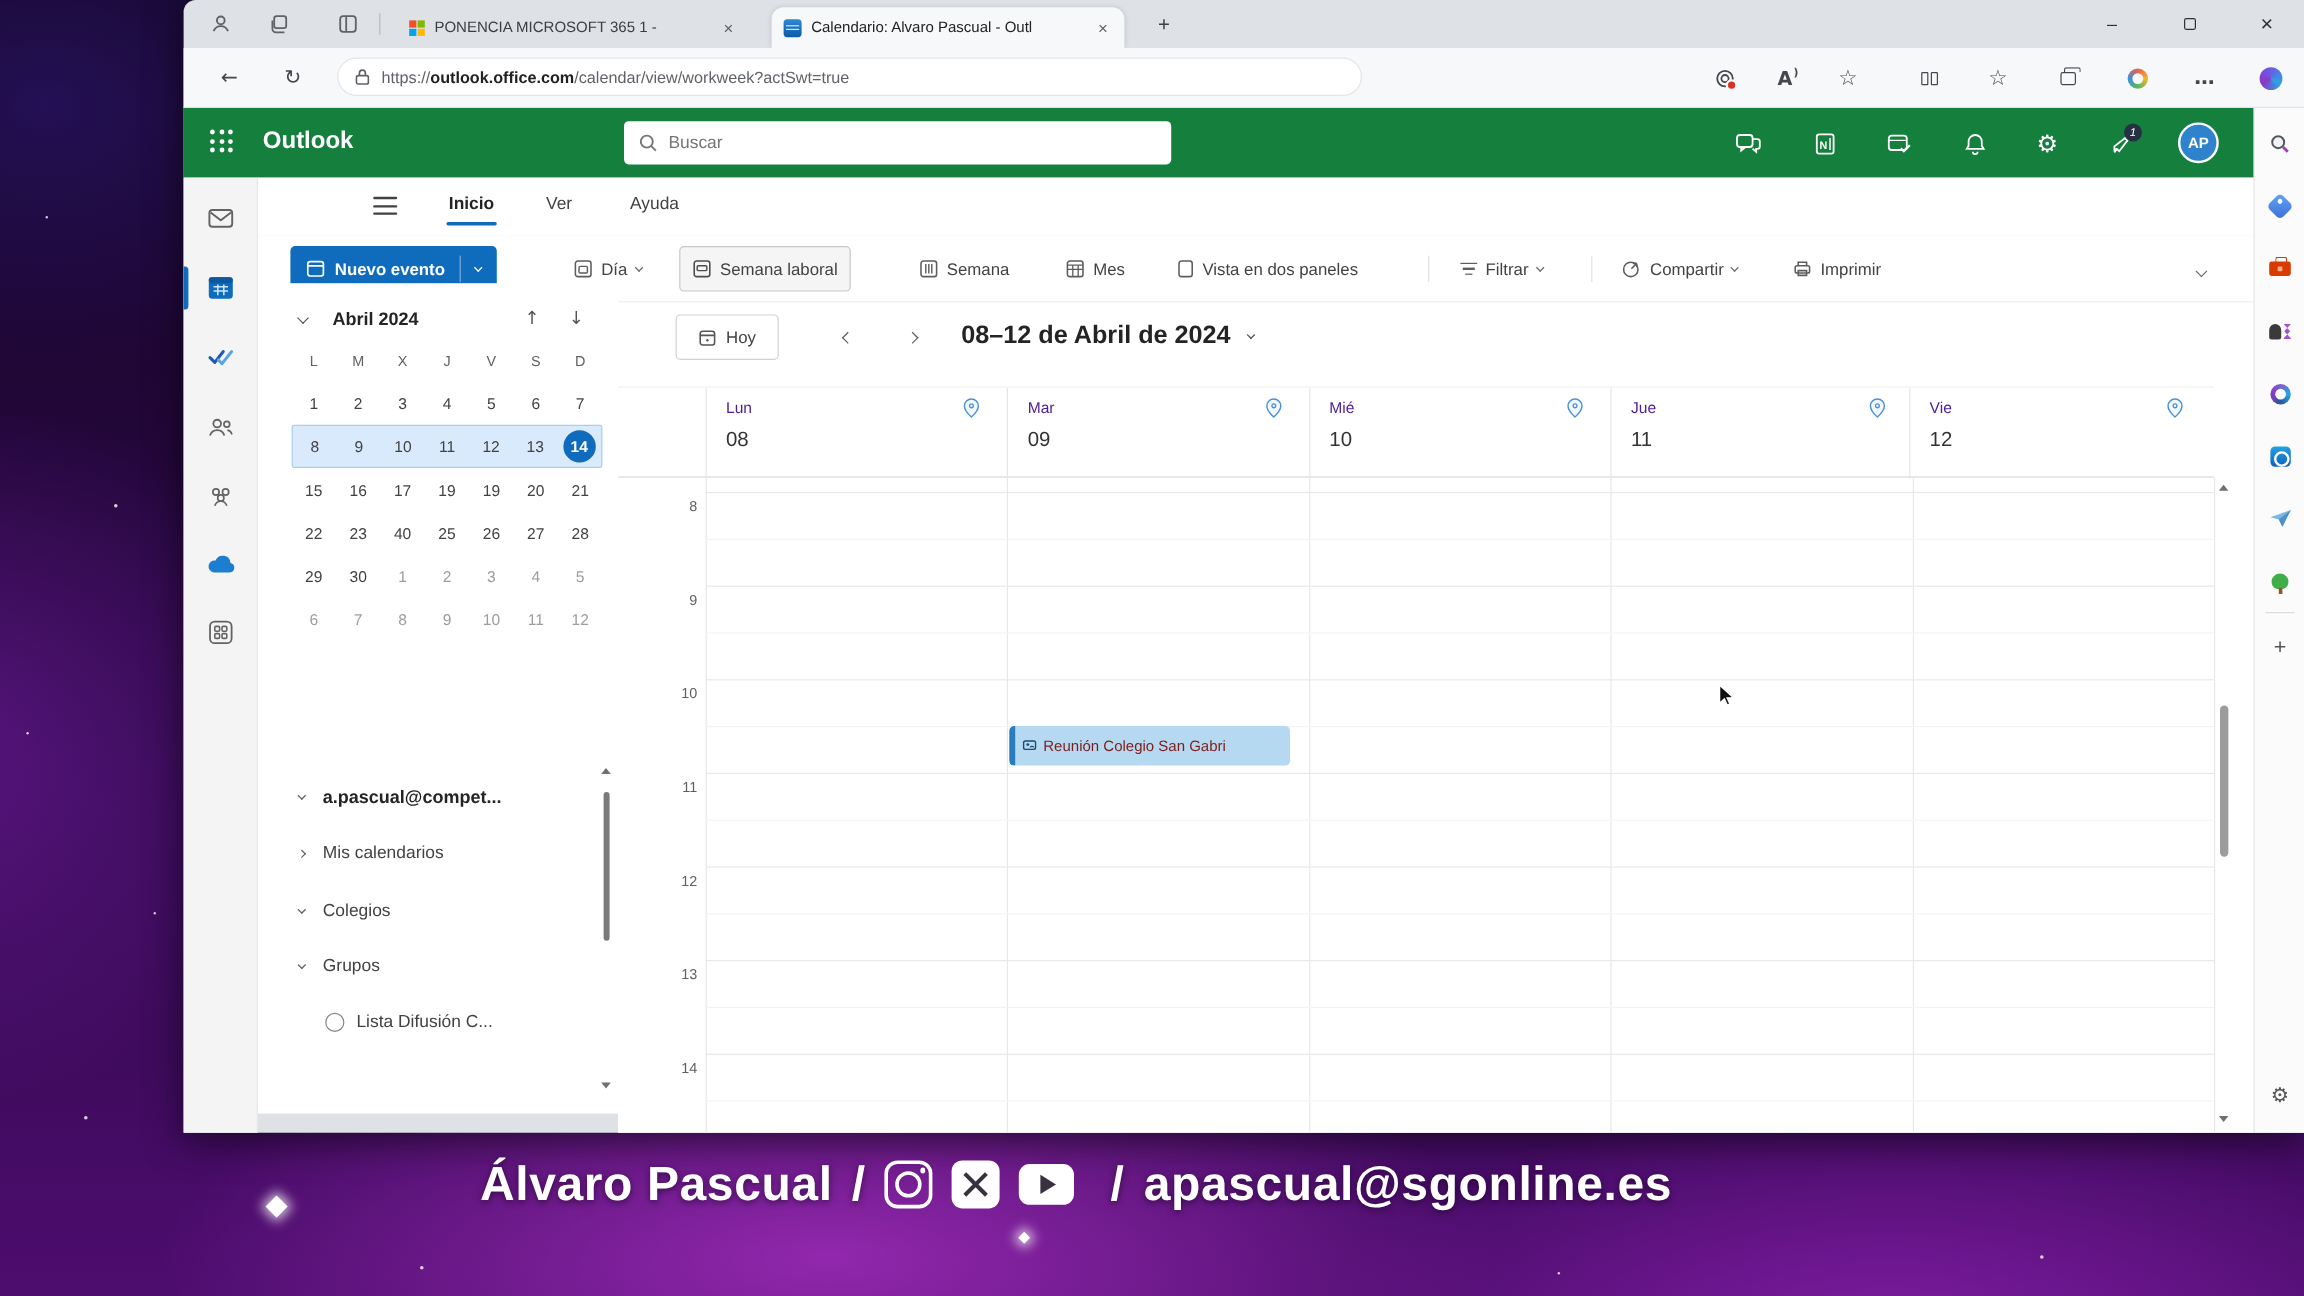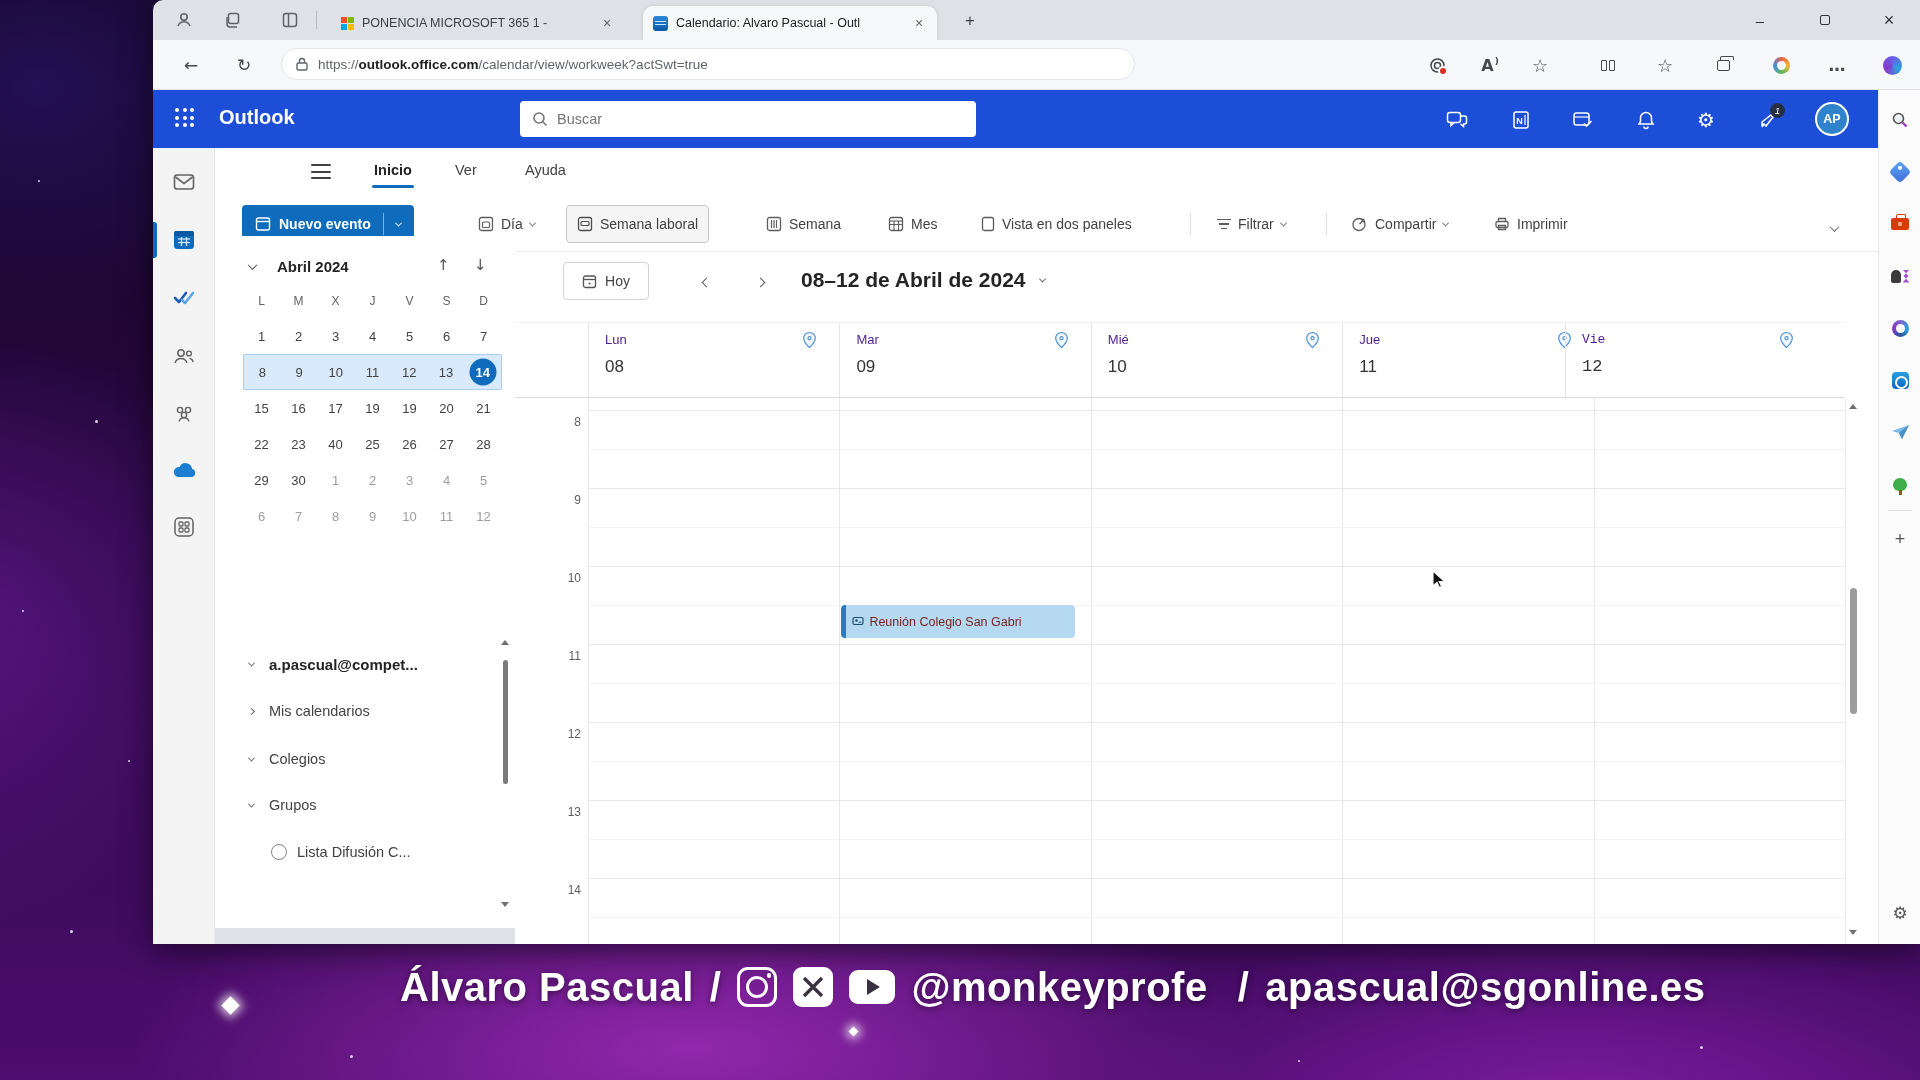--- a/index.html
+++ b/index.html
@@ -42,21 +42,21 @@
 .right-ico{position:absolute;top:12px;width:28px;height:26px;display:flex;align-items:center;justify-content:center;color:#44484d;font-size:16px;font-family:"DejaVu Sans",sans-serif}
 .badge-red{position:absolute;right:-2px;bottom:-2px;width:10px;height:10px;border-radius:50%;background:#d93025;border:2px solid #f7f8fa}
 .splitsq{display:flex;gap:2px}.splitsq i{width:6px;height:11px;border:1.5px solid #44484d;border-radius:1px}
 .collico{position:relative;width:13px;height:11px;border:1.5px solid #44484d;border-radius:2px}
 .collico::before{content:"";position:absolute;left:2px;top:-5px;width:12px;height:3px;border:1.5px solid #44484d;border-bottom:none;border-radius:2px 2px 0 0}
 .copilot{width:19px;height:19px;border-radius:50%;background:conic-gradient(#6b5ce7,#2aa4e0,#8b37c9,#6b5ce7)}
 .colorico{width:17px;height:17px;border-radius:50%;background:conic-gradient(#e8634a,#f2b230,#5bb85b,#3f8ee0,#e8634a);position:relative}
 .colorico::after{content:"";position:absolute;inset:4px;border-radius:50%;background:#f7f8fa}
 
 
-.o-header{position:absolute;left:0;top:90px;width:1758px;height:58px;background:#1d4ed8}
+.o-header{position:absolute;left:0;top:90px;width:1758px;height:58px;background:#15803d}
 .waffle{display:grid;grid-template-columns:repeat(3,4px);grid-template-rows:repeat(3,4px);gap:3.5px}
 .waffle i{background:#fff;border-radius:50%}
 .o-logo{position:absolute;left:66px;top:16px;color:#fff;font-size:20px;font-weight:700}
 .o-search{position:absolute;left:367px;top:11px;width:456px;height:36px;background:#fff;border-radius:4px;display:flex;align-items:center;padding:0 12px;gap:9px}
 .o-search input{border:none;outline:none;flex:1;font-size:14.5px;font-family:inherit;color:#424242;background:transparent}
 .oh-ico{position:absolute;top:17px;width:26px;height:26px;display:flex;align-items:center;justify-content:center;color:#fff}
 .tipbadge{position:absolute;right:-7px;top:-7px;min-width:15px;height:15px;border-radius:8px;background:#273043;color:#fff;font-size:9.5px;display:flex;align-items:center;justify-content:center;padding:0 3px}
 .avatar{position:absolute;left:1662px;top:12px;width:34px;height:34px;border-radius:50%;border:2px solid #fff;background:#2f83cd;color:#fff;font-size:12.5px;font-weight:700;display:flex;align-items:center;justify-content:center}
 
 .rail{position:absolute;left:0;top:148px;width:62px;height:796px;background:#f4f4f4;border-right:1px solid #e7e7e7}
@@ -658,21 +658,21 @@
               </svg></span>
           </div>
           <div class="dh-col" style="left: 827.2px; width: 251.4px;">
             <span class="dh-name">Jue</span>
             <span class="dh-num">11</span>
             <span class="dh-pin" style="left:213.4px"><svg width="15" height="18" viewBox="0 0 15 18">
                 <path d="M7.5 1.5a5.8 5.8 0 0 1 5.8 5.8c0 4-5.8 9.2-5.8 9.2S1.7 11.3 1.7 7.3A5.8 5.8 0 0 1 7.5 1.5z" fill="#f2f8fd" stroke="#4a90d9" stroke-width="1.2"></path>
                 <circle cx="7.5" cy="7.2" r="1.6" fill="none" stroke="#4a90d9" stroke-width="1.1"></circle>
               </svg></span>
           </div>
-          <div class="dh-col" style="left: 1050px; width: 251.4px; font-family: Liberation Mono, monospace;">
+          <div class="dh-col" style="left: 1076px; width: 251.4px;">
             <span class="dh-name">Vie</span>
             <span class="dh-num">12</span>
             <span class="dh-pin" style="left:213.4px"><svg width="15" height="18" viewBox="0 0 15 18">
                 <path d="M7.5 1.5a5.8 5.8 0 0 1 5.8 5.8c0 4-5.8 9.2-5.8 9.2S1.7 11.3 1.7 7.3A5.8 5.8 0 0 1 7.5 1.5z" fill="#f2f8fd" stroke="#4a90d9" stroke-width="1.2"></path>
                 <circle cx="7.5" cy="7.2" r="1.6" fill="none" stroke="#4a90d9" stroke-width="1.1"></circle>
               </svg></span>
           </div>
         </div>
       <div class="grid" id="grid">
           <i class="vline" style="left: 73px;"></i>
@@ -767,18 +767,17 @@
     <span class="big">/</span>
     <span class="igico"></span>
     <span class="xico">
       <svg width="22" height="22" viewBox="0 0 22 22">
           <path d="M2 2 L20 20 M20 2 L2 20" stroke="#3a3140" stroke-width="3.4"></path>
         </svg>
     </span>
     <span class="ytico">
         <i></i>
       </span>
-    <span class="big">@monkeyprofe</span>
     <span class="big" style="margin-left:14px">/</span>
     <span class="big">apascual@sgonline.es</span>
   </div>
 
 </div>
 
 </body></html>

